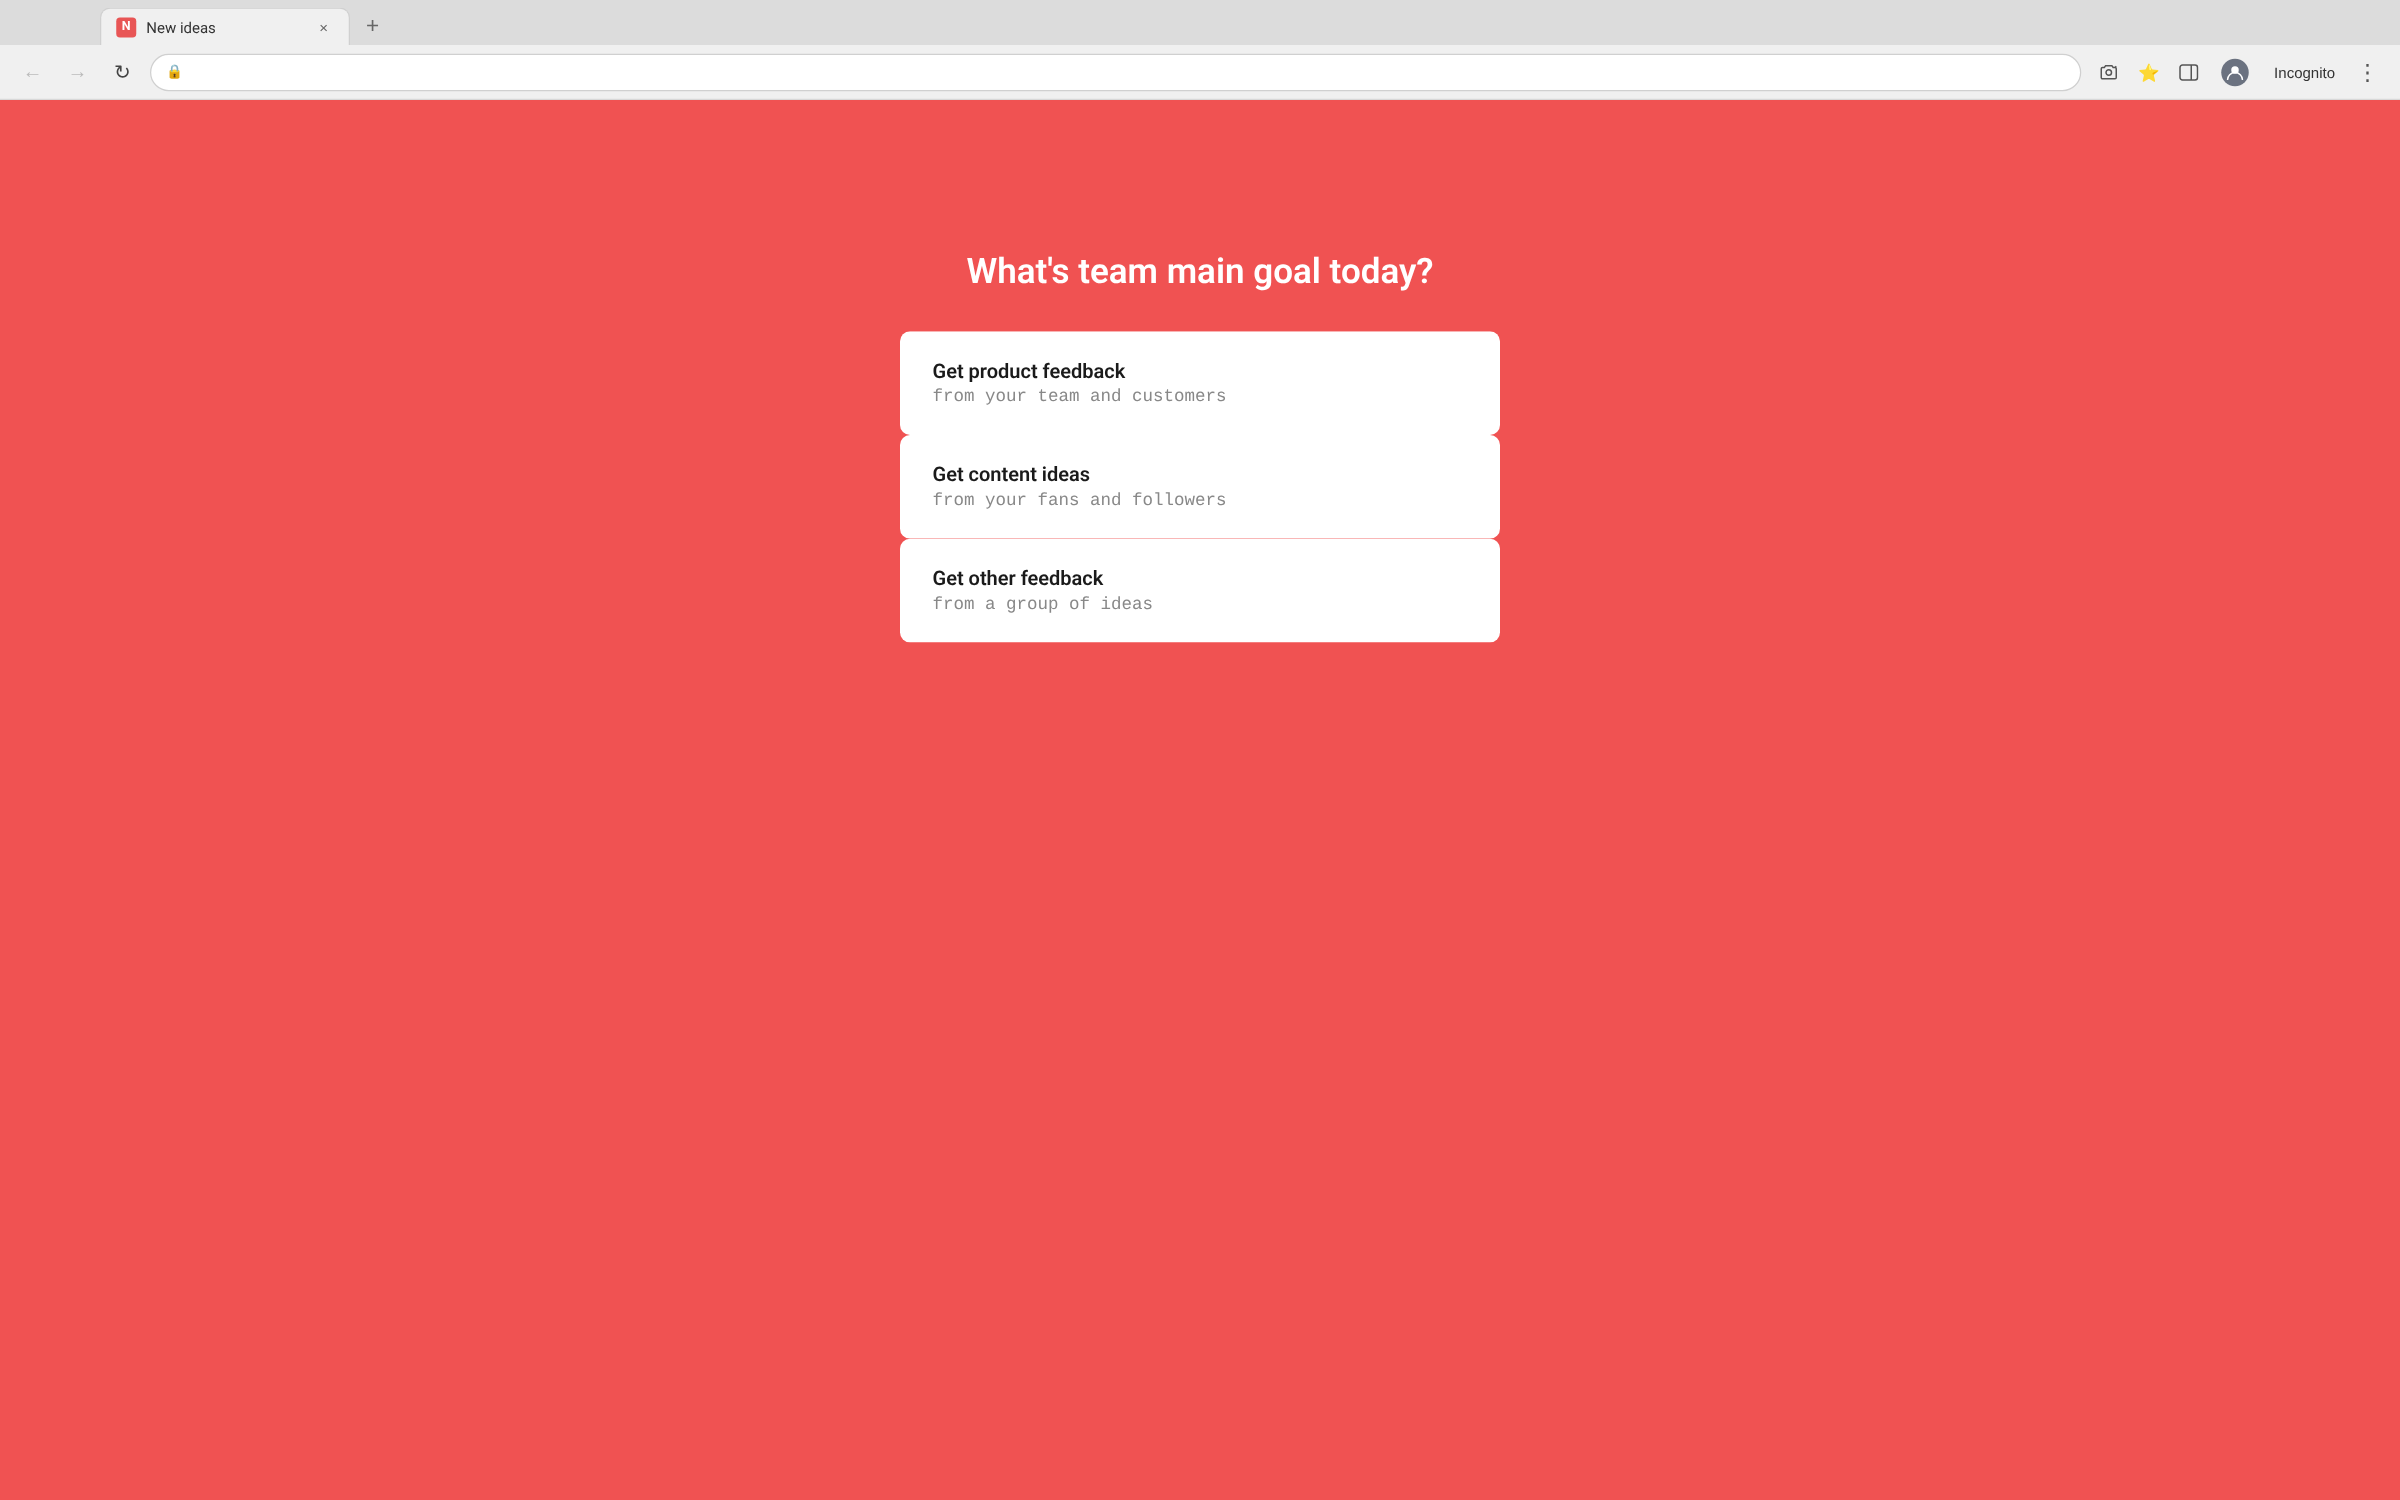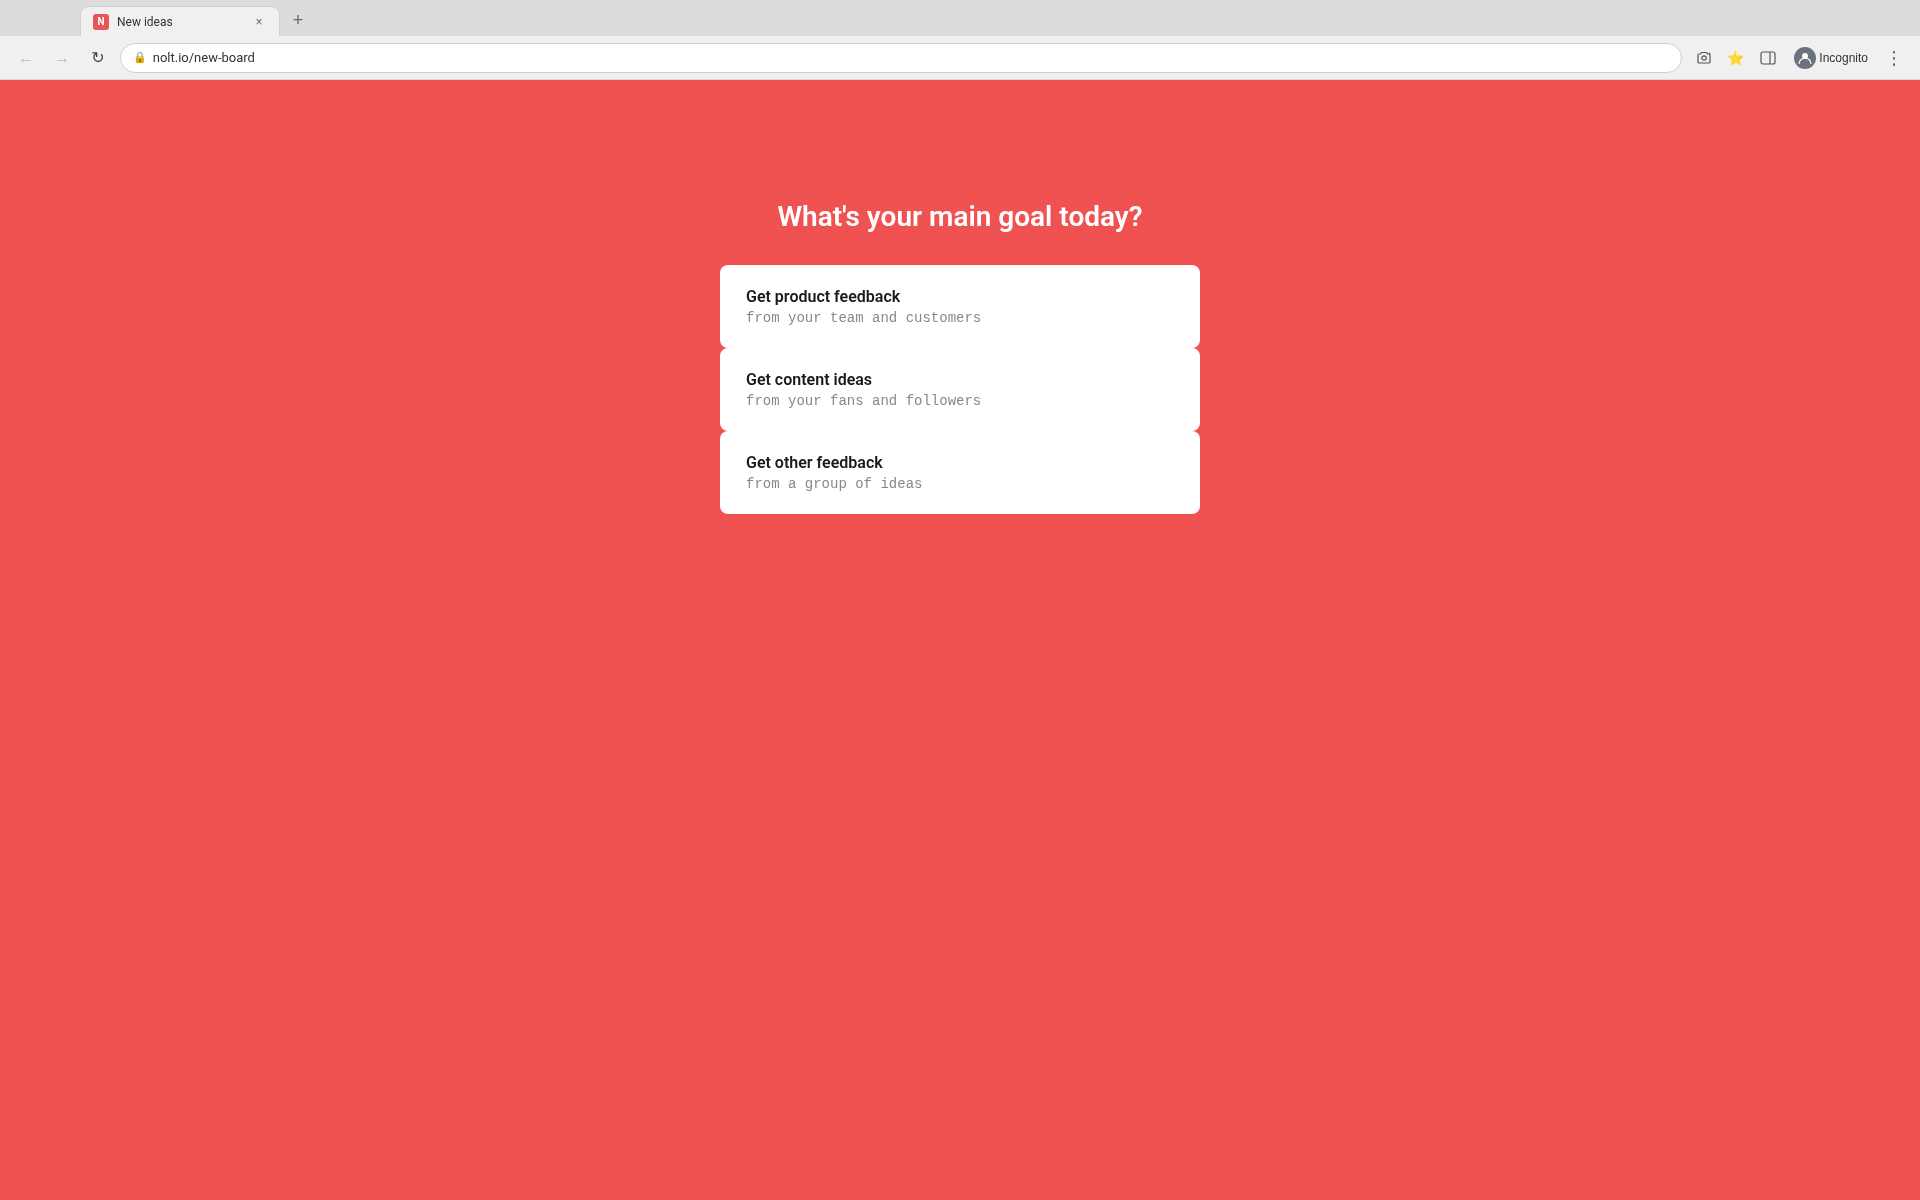--- a/index.html
+++ b/index.html
@@ -167,21 +167,21 @@
       align-items: center;
       justify-content: center;
       color: #555;
       font-size: 14px;
       border-radius: 4px;
     }
 
     .incognito-btn {
       display: flex;
       align-items: center;
-      gap: 3px;
+      gap: 20px;
       padding: 2px 8px;
       height: 28px;
       background: transparent;
       border: none;
       cursor: pointer;
       border-radius: 4px;
       text-align: right;
     }
 
     .incognito-avatar {
@@ -283,21 +283,20 @@
     </button>
     <button class="nav-btn disabled">
       <span>→</span>
     </button>
     <button class="nav-btn">
       <span>↻</span>
     </button>
 
     <div class="address-bar">
       <span class="lock-icon">🔒</span>
-      <span class="address-text">nolt.io/new-board</span>
     </div>
 
     <div class="toolbar-actions">
       <button class="toolbar-icon-btn">
         <svg width="16" height="16" viewBox="0 0 16 16" fill="none" xmlns="http://www.w3.org/2000/svg">
           <path d="M2 5a1 1 0 011-1h1.5l1-1.5h5L11.5 4H13a1 1 0 011 1v7a1 1 0 01-1 1H3a1 1 0 01-1-1V5z" stroke="#555" stroke-width="1.2" fill="none"></path>
           <circle cx="8" cy="8" r="2.2" stroke="#555" stroke-width="1.2" fill="none"></circle>
           <line x1="13" y1="4" x2="14" y2="3" stroke="#555" stroke-width="1.2"></line>
         </svg>
       </button>
@@ -315,21 +314,21 @@
             <path d="M1 13c0-3.314 2.686-6 6-6s6 2.686 6 6" stroke="white" stroke-width="1.2" fill="none"></path>
           </svg>
         </div>
         <span class="incognito-label">Incognito</span>
       </button>
       <button class="menu-btn">⋮</button>
     </div>
   </div>
 
   <div class="page-content">
-    <h1 class="main-heading">What's your main goal today?</h1>
+    <h1 class="main-heading">What's team main goal today?</h1>
 
     <div class="options-container">
 
       <div class="option-card">
         <div class="option-title">Get product feedback</div>
         <div class="option-subtitle">from your team and customers</div>
       </div>
 
       <div class="option-card">
         <div class="option-title">Get content ideas</div>

